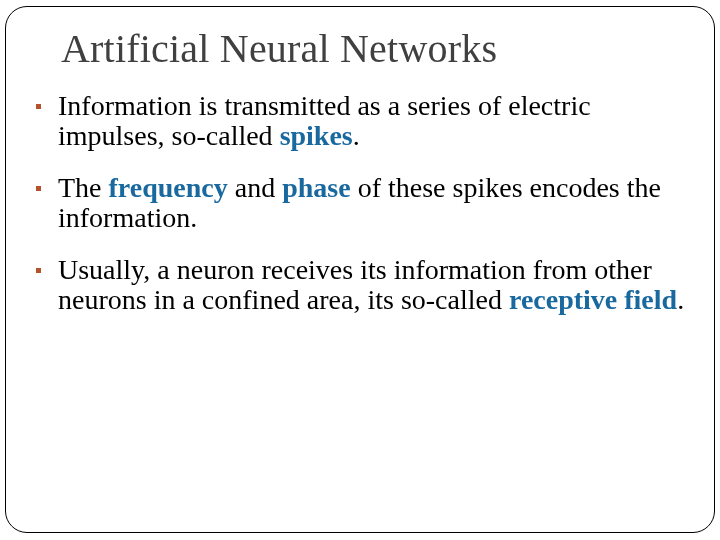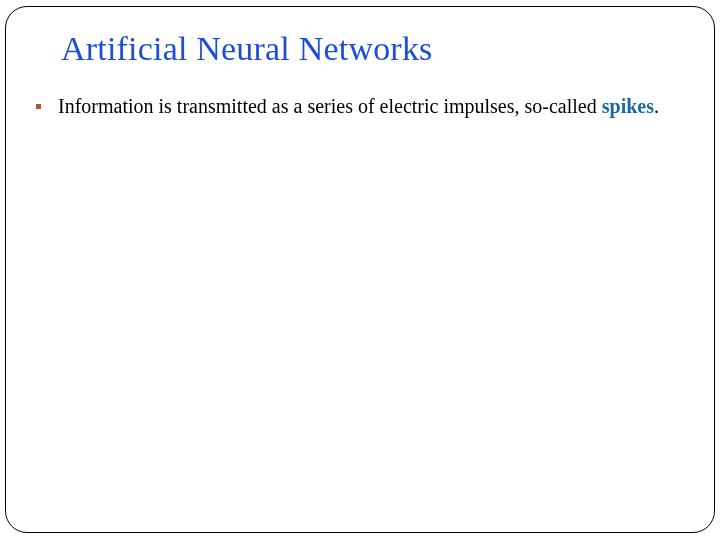--- a/index.html
+++ b/index.html
@@ -25,24 +25,24 @@
     border-radius: 22px;
     background: #ffffff;
   }
 
   .slide-title {
     position: absolute;
     left: 55px;
     top: 24px;
     width: 600px;
     font-family: "Liberation Serif", "DejaVu Serif", serif;
-    font-size: 34px;
+    font-size: 40px;
     line-height: 36px;
     font-weight: 400;
-    color: #1d4ed8;
+    color: #404040;
     letter-spacing: 0.2px;
     white-space: nowrap;
   }
 
   .body-list {
     position: absolute;
     left: 18px;
     top: 84px;
     width: 680px;
   }
@@ -58,21 +58,21 @@
     position: absolute;
     left: 12px;
     top: 13px;
     width: 5px;
     height: 5px;
     background: #b5512c;
   }
 
   .bullet-text {
     font-family: "Liberation Serif", "DejaVu Serif", serif;
-    font-size: 20px;
+    font-size: 28px;
     line-height: 30px;
     color: #000000;
     text-align: left;
   }
 
   .accent {
     color: #19699f;
     font-weight: bold;
   }
 </style>
@@ -85,17 +85,29 @@
 
   <div class="body-list">
 
     <div class="bullet-row">
       <span class="bullet-marker"></span>
       <div class="bullet-text">
         <span>Information is transmitted as a series of electric impulses, so-called </span><span class="accent">spikes</span><span>.</span>
       </div>
     </div>
 
+    <div class="bullet-row">
+      <span class="bullet-marker"></span>
+      <div class="bullet-text">
+        <span>The </span><span class="accent">frequency</span><span> and </span><span class="accent">phase</span><span> of these spikes encodes the information.</span>
+      </div>
+    </div>
 
 
+    <div class="bullet-row">
+      <span class="bullet-marker"></span>
+      <div class="bullet-text">
+        <span>Usually, a neuron receives its information from other neurons in a confined area, its so-called </span><span class="accent">receptive field</span><span>.</span>
+      </div>
+    </div>
 
   </div>
 </div>
 
 </body></html>

